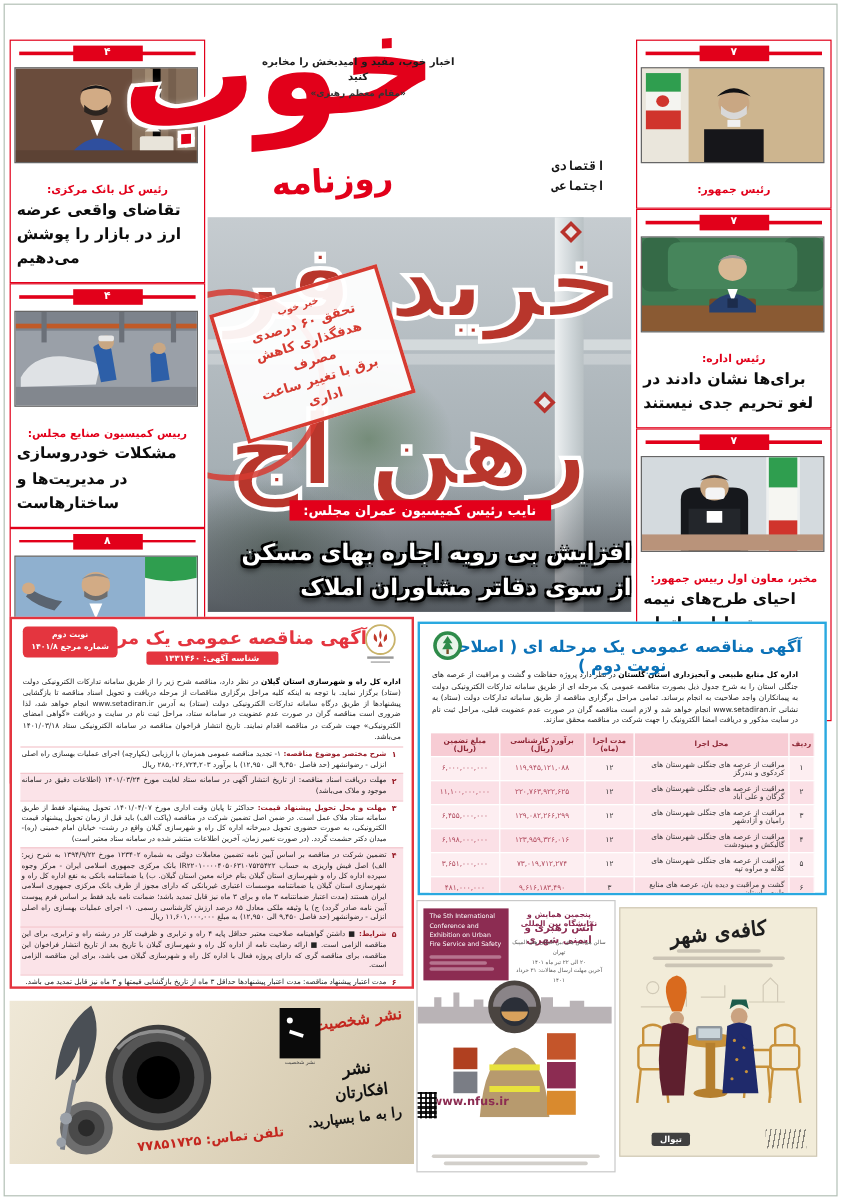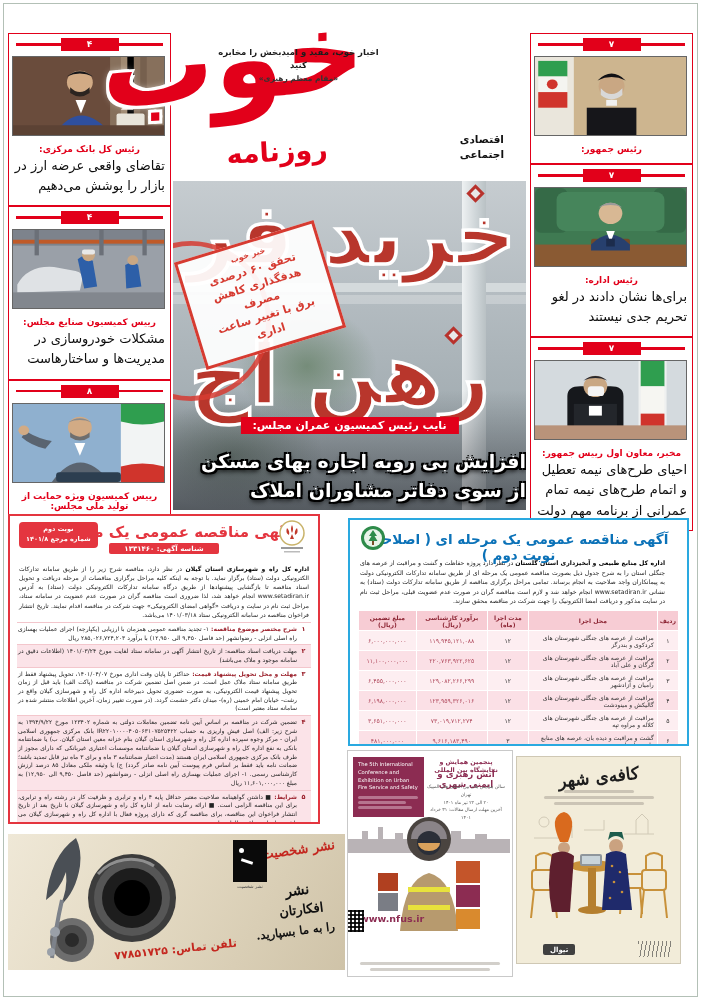--- a/index.html
+++ b/index.html
@@ -8,30 +8,30 @@
   #frame{position:absolute;inset:3px;border:1.5px solid #b3c0b6;pointer-events:none;z-index:60;}
 
   
   .side-col{position:absolute;top:33px;width:163px;display:flex;flex-direction:column;}
   #col-right-edge{right:8px;} #col-left-edge{left:8px;}
   .card{border:1.5px solid #e2001a;background:#fff;padding:0 5px 7px;margin-bottom:0;}
   .pagebar{position:relative;height:13px;margin:4px 2px 5px;}
   .pagebar::before{content:"";position:absolute;left:0;right:0;top:5px;height:2.5px;background:#e2001a;}
   .pagebar .num{position:relative;display:block;margin:0 auto;width:58px;height:13px;background:#e2001a;color:#fff;font-size:9px;font-weight:bold;line-height:13px;text-align:center;}
   .photo{width:100%;height:78px;border:1px solid #666;display:block;background:#ccc;}
-  .kicker{color:#e2001a;font-size:9px;font-weight:bold;text-align:center;margin:8px 0 2px;}
-  .headline{font-size:13px;font-weight:normal;text-align:right;line-height:1.55;color:#0d0d0d;margin:0 0 2px;}
+  .kicker{color:#e2001a;font-size:9px;font-weight:bold;text-align:center;margin:18px 0 2px;}
+  .headline{font-size:13px;font-weight:bold;text-align:left;line-height:1.55;color:#0d0d0d;margin:0 0 2px;}
 
   
   #center{position:absolute;right:175px;top:30px;width:353px;height:480px;}
   #tagline{position:absolute;top:16px;right:140px;width:175px;text-align:center;font-size:8.5px;font-weight:bold;color:#1c1c1c;z-index:5;line-height:1.5;}
   #tagline .src{font-size:7.5px;color:#333;}
   #khoob{position:absolute;top:-34px;left:2px;width:190px;text-align:center;font-size:112px;font-weight:bold;color:#e2001a;z-index:4;transform:rotate(-4deg) skewX(-4deg);text-shadow:3px 3px 0 #fff,-3px -3px 0 #fff,3px -3px 0 #fff,-3px 3px 0 #fff,0 0 8px #fff;line-height:1.1;}
   #rooznameh{position:absolute;top:106px;left:24px;width:160px;text-align:center;font-size:27px;font-weight:bold;color:#e2001a;z-index:5;transform:rotate(-3deg);text-shadow:2px 2px 0 #fff,-2px -2px 0 #fff,2px -2px 0 #fff,-2px 2px 0 #fff;}
-  #etags{position:absolute;top:100px;right:18px;z-index:5;}
+  #etags{position:absolute;top:100px;right:18px;z-index:5;font-family:Liberation Mono, monospace;}
   #etags span{display:block;background:rgba(255,255,255,.85);color:#111;font-weight:bold;font-size:10.5px;padding:0 4px;margin:3px 0;text-align:center;}
   #datebar{position:absolute;top:137px;left:0;right:0;height:14px;background:#e2001a;color:#fff;font-size:7.3px;line-height:14px;text-align:center;z-index:6;letter-spacing:0;}
 
   #mainphoto{position:absolute;top:151px;left:0;right:0;height:329px;overflow:hidden;background:linear-gradient(180deg,#c6ccd0 0%,#b4bcc1 35%,#a3adb2 70%,#97a1a6 100%);}
   .mullion-v{position:absolute;top:0;bottom:0;left:82%;width:24px;background:linear-gradient(90deg,#eef1f2,#cdd4d7 60%,#b9c1c4);}
   .mullion-h{position:absolute;left:0;right:0;top:31%;height:9px;background:#d4dadc;box-shadow:0 12px 0 rgba(255,255,255,.25);}
   .foliage{position:absolute;left:18%;top:38%;width:140px;height:120px;background:radial-gradient(closest-side,rgba(74,108,70,.55),rgba(74,108,70,0));}
   .foliage2{position:absolute;left:-30px;bottom:0;width:180px;height:110px;background:radial-gradient(closest-side,rgba(60,80,60,.45),rgba(60,80,60,0));}
   .diamond{position:absolute;width:13px;height:13px;background:#b8322c;transform:rotate(45deg);}
   .diamond i{position:absolute;inset:3px;background:#e8e8e8;display:block;}
@@ -55,21 +55,21 @@
   #golestan .lead{font-weight:bold;color:#000;}
   #g-table{width:100%;border-collapse:collapse;font-size:6.1px;margin:2px 0 3px;}
   #g-table th{background:#f7ccd4;color:#8c2433;font-weight:bold;padding:2.5px 2px;border:1px solid #fff;}
   #g-table td{padding:2.5px 3px;color:#333;text-align:center;border:1px solid #fff;}
   #g-table td:nth-child(2){text-align:right;}
   #g-table td:nth-child(4),#g-table td:nth-child(5){color:#b0485c;}
   #g-table tbody tr:nth-child(odd){background:#fdeef1;}
   #g-table tbody tr:nth-child(even){background:#fbe0e6;}
 
   
-  #gilan{position:absolute;left:8px;top:514px;width:312px;height:310px;border:2.5px solid #e4353f;background:#fff;padding:4px 7px;box-sizing:border-box;overflow:hidden;}
+  #gilan{position:absolute;left:8px;top:514px;width:337px;height:310px;border:2.5px solid #e4353f;background:#fff;padding:4px 7px;box-sizing:border-box;overflow:hidden;}
   #gilan .hdr{position:relative;height:40px;}
   #gl-corner{position:absolute;left:2px;top:2px;background:#e4353f;color:#fff;border-radius:4px;padding:3px 7px;text-align:center;font-size:6.5px;font-weight:bold;line-height:1.5;}
   #gl-logo{position:absolute;right:4px;top:0;}
   #gilan .ttl{text-align:center;color:#e4353f;font-weight:bold;font-size:15px;padding-top:3px;}
   #gl-id{display:block;margin:2px auto 0;width:110px;background:#e4353f;color:#fff;font-size:7px;font-weight:bold;text-align:center;padding:1.5px 0;border-radius:2px;}
   #gilan .intro{font-size:6.1px;line-height:1.5;text-align:justify;color:#222;margin:4px 2px 3px;}
   #gilan .lead{font-weight:bold;color:#000;}
   .glrow{display:flex;direction:rtl;font-size:6px;line-height:1.45;color:#222;padding:2px 1px;border-top:1px solid #f3c6cc;}
   .glrow.shaded{background:#fbe3e8;}
   .glnum{flex:0 0 13px;text-align:center;color:#9a1f2a;font-weight:bold;font-size:6.5px;}

